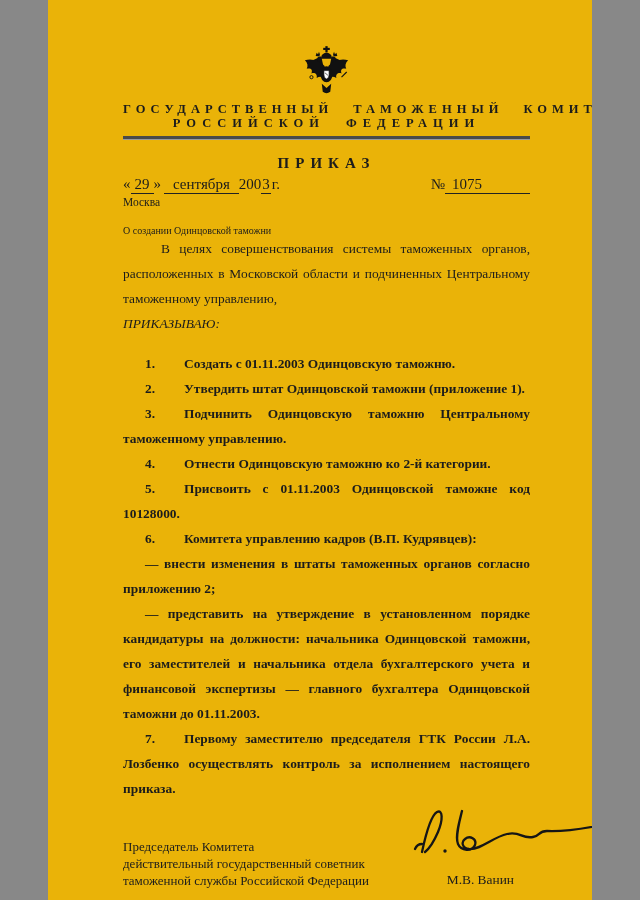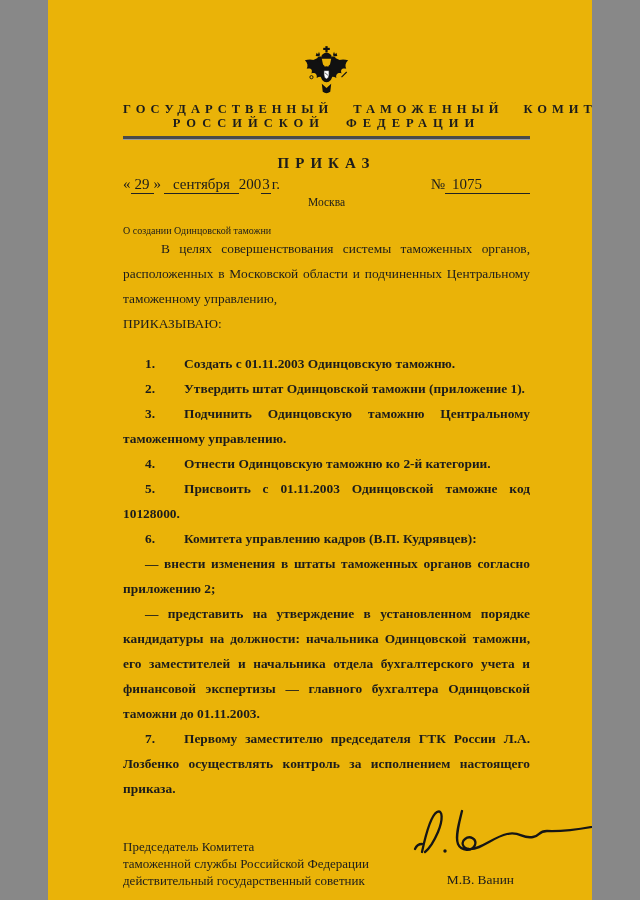--- a/index.html
+++ b/index.html
@@ -47,35 +47,35 @@
     font-size:15px;
   }
   .blank{border-bottom:1px solid #222;display:inline-block;}
   .blank-day{padding:0 4px;}
   .blank-month{padding:0 9px;margin-left:3px;}
   .blank-year{padding:0 1px;}
   .year-suffix{margin-left:1px;}
   .num-group .blank-number{padding:0 48px 0 7px;}
   .city{
     margin-top:2px;
-    text-align:center;
+    text-align:left;
     font-size:11.5px;
   }
   .subject{margin-top:17px;font-size:10px;}
   p.para{
     margin:0;
     font-size:13.4px;
     line-height:25px;
   }
   .intro{
     margin-top:32px;
     text-indent:38px;
     text-align:justify;
   }
-  .command{margin-top:19px;}
+  .command{margin-top:19px;font-style:italic;}
   .items{margin-top:15px;}
   .item{text-align:justify;font-weight:bold;}
   .item-num{display:inline-block;width:39px;margin-left:22px;}
   .item.dash{text-indent:22px;}
   .signature-block{
     position:relative;
     margin-top:37px;
     height:51px;
   }
   .sig-line{
@@ -152,22 +152,22 @@
     <p class="para item"><span class="item-num">4.</span><span class="item-text">Отнести Одинцовскую таможню ко 2-й категории.</span></p>
     <p class="para item"><span class="item-num">5.</span><span class="item-text">Присвоить с 01.11.2003 Одинцовской таможне код 10128000.</span></p>
     <p class="para item"><span class="item-num">6.</span><span class="item-text">Комитета управлению кадров (В.П. Кудрявцев):</span></p>
     <p class="para item dash"><span class="item-text">— внести изменения в штаты таможенных органов согласно приложению 2;</span></p>
     <p class="para item dash"><span class="item-text">— представить на утверждение в установленном порядке кандидатуры на должности: начальника Одинцовской таможни, его заместителей и начальника отдела бухгалтерского учета и финансовой экспертизы — главного бухгалтера Одинцовской таможни до 01.11.2003.</span></p>
     <p class="para item"><span class="item-num">7.</span><span class="item-text">Первому заместителю председателя ГТК России Л.А. Лозбенко осуществлять контроль за исполнением настоящего приказа.</span></p>
   </div>
 
   <div class="signature-block">
     <div class="sig-line">Председатель Комитета</div>
+    <div class="sig-line">действительный государственный советник</div>
     <div class="sig-line">таможенной службы Российской Федерации</div>
-    <div class="sig-line">действительный государственный советник</div>
 
     <span class="autograph">
       <svg viewBox="0 0 232 56" width="232" height="56" aria-hidden="true">
         <g fill="none" stroke="#161616" stroke-width="2.3" stroke-linecap="round">
           <path d="M6 45 q2 -5 7 -5"></path>
           <path d="M13 48 C16 34 21 12 28 8 C34 5 34 16 29 28 C26 35 21 44 16 48"></path>
           <path d="M53 7 C50 19 46 33 49 40 C52 47 63 48 66 41 C68 35 61 31 56 35 C52 38 53 44 60 45 C72 46 84 33 98 30 C112 27 112 35 124 33 C131 32 129 27 138 27 C160 28 196 21 227 13"></path>
         </g>
         <circle cx="36" cy="47" r="1.7" fill="#161616"></circle>
       </svg>

